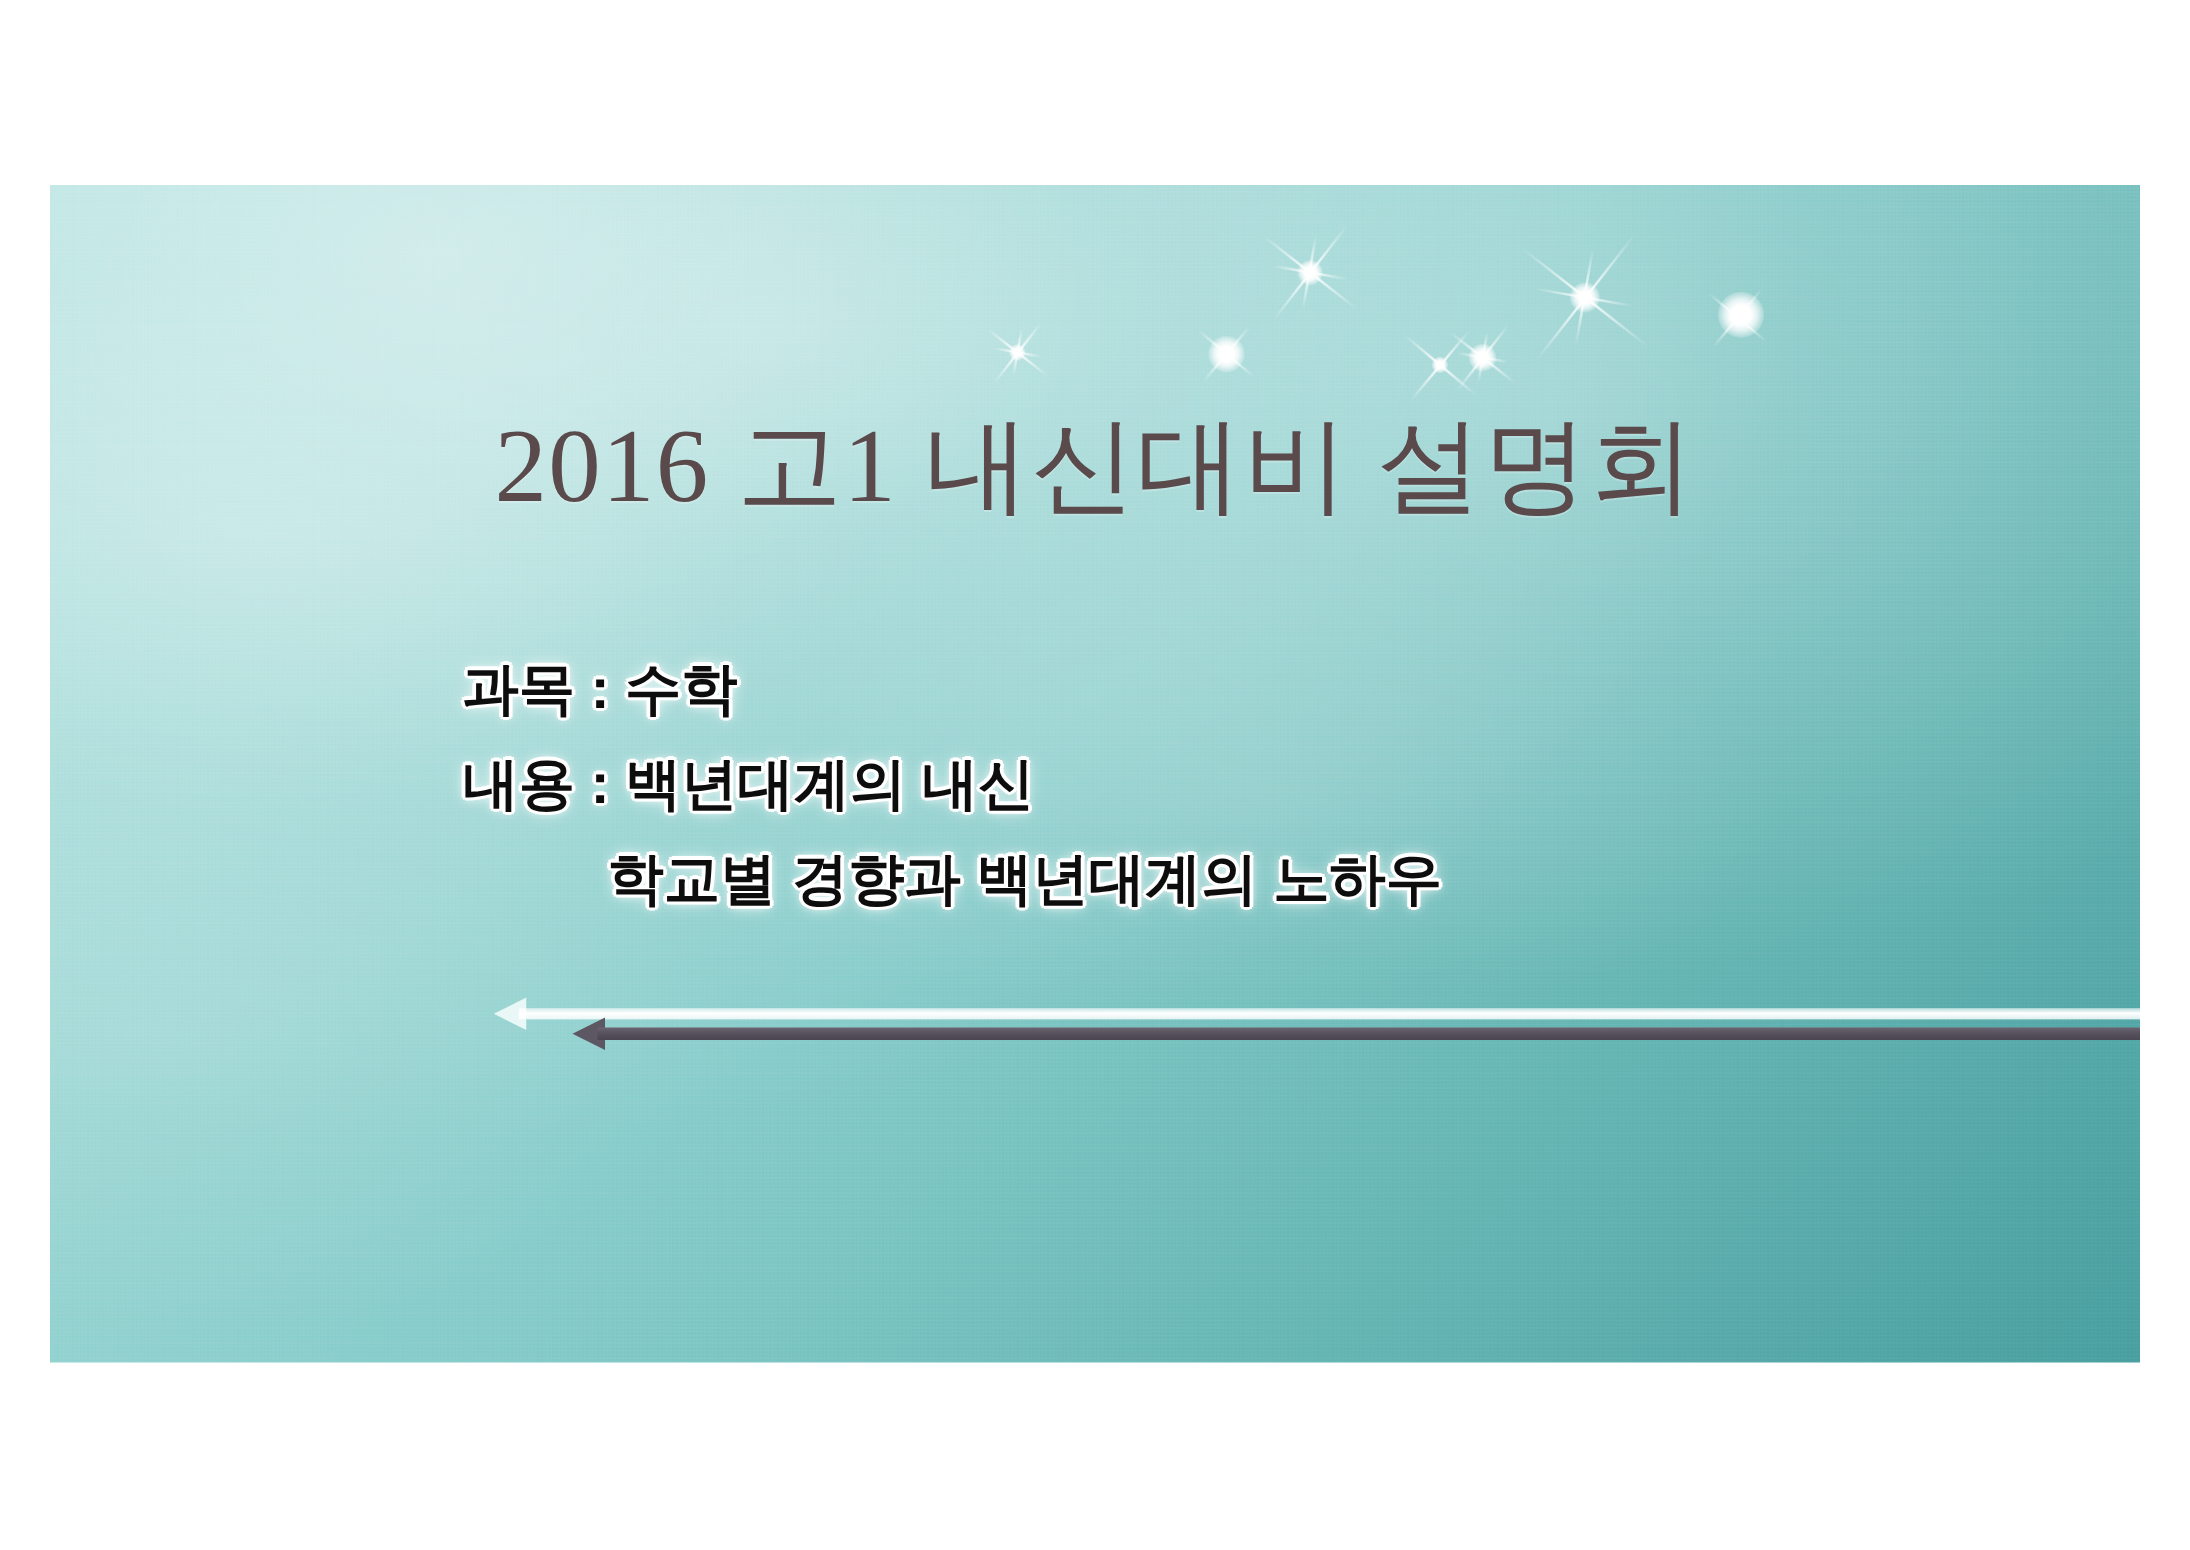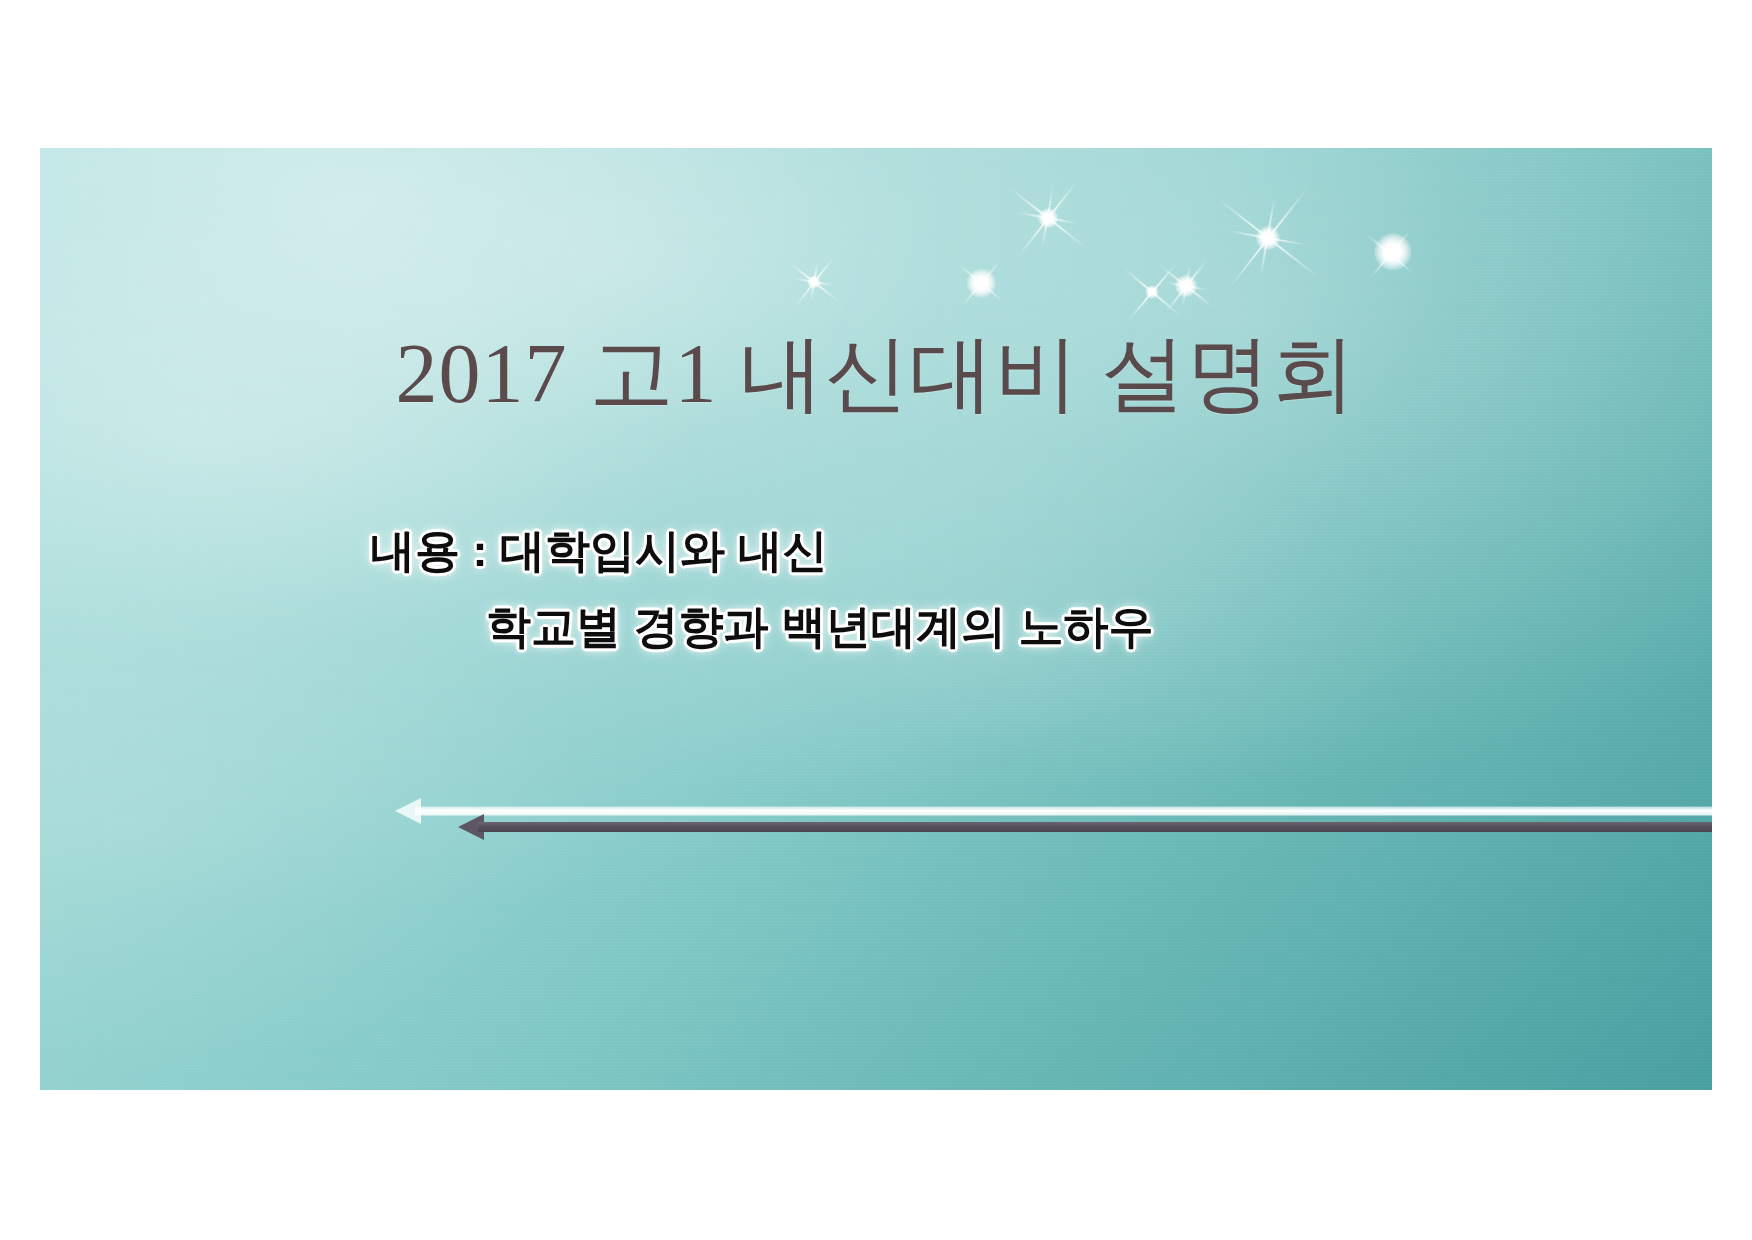--- a/index.html
+++ b/index.html
@@ -217,25 +217,26 @@
       <div class="sparkle" style="left: 774px; top: 134px; width: 62px; height: 62px;">
         <span class="core" style="width: 13.2px; height: 13.2px;"></span>
         <span class="ray" style="width: 62px; height: 2.4px; margin-left: -31px; margin-top: -1.2px; transform: rotate(38deg);"></span>
         <span class="ray" style="width: 62px; height: 2.4px; margin-left: -31px; margin-top: -1.2px; transform: rotate(128deg);"></span>
         <span class="ray" style="width: 38.44px; height: 1.6px; margin-left: -19.22px; margin-top: -0.8px; transform: rotate(10deg);"></span>
         <span class="ray" style="width: 38.44px; height: 1.6px; margin-left: -19.22px; margin-top: -0.8px; transform: rotate(100deg);"></span>
       </div>
     </div>
 
   <div id="title-block">
-    <span id="slide-title">2017 고1 내신대비 설명회</span>
+    <span id="slide-title">2016 고1 내신대비 설명회</span>
   </div>
 
   <div id="body-block">
-    <div class="body-line">내용 : 대학입시와  내신</div>
+    <div class="body-line">과목 : 수학</div>
+    <div class="body-line">내용 : 백년대계의  내신</div>
     <div class="body-line indent">학교별 경향과 백년대계의 노하우</div>
   </div>
 
   <div class="arrow" id="arrow-white">
     <span class="head"></span>
     <span class="shaft"></span>
   </div>
   <div class="arrow" id="arrow-dark">
     <span class="head"></span>
     <span class="shaft"></span>

